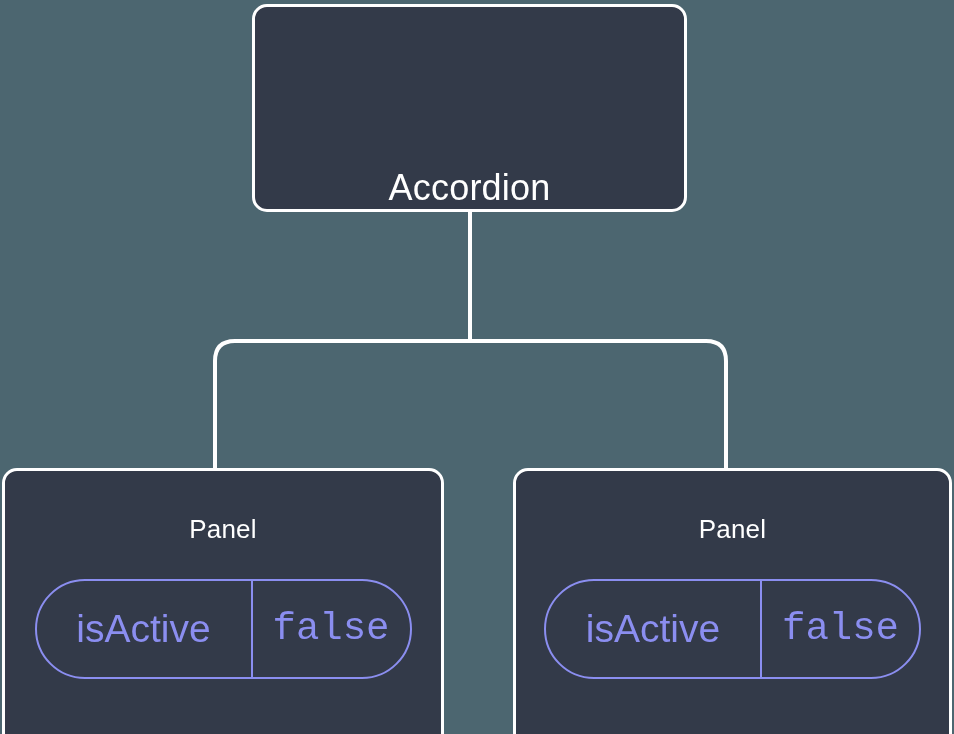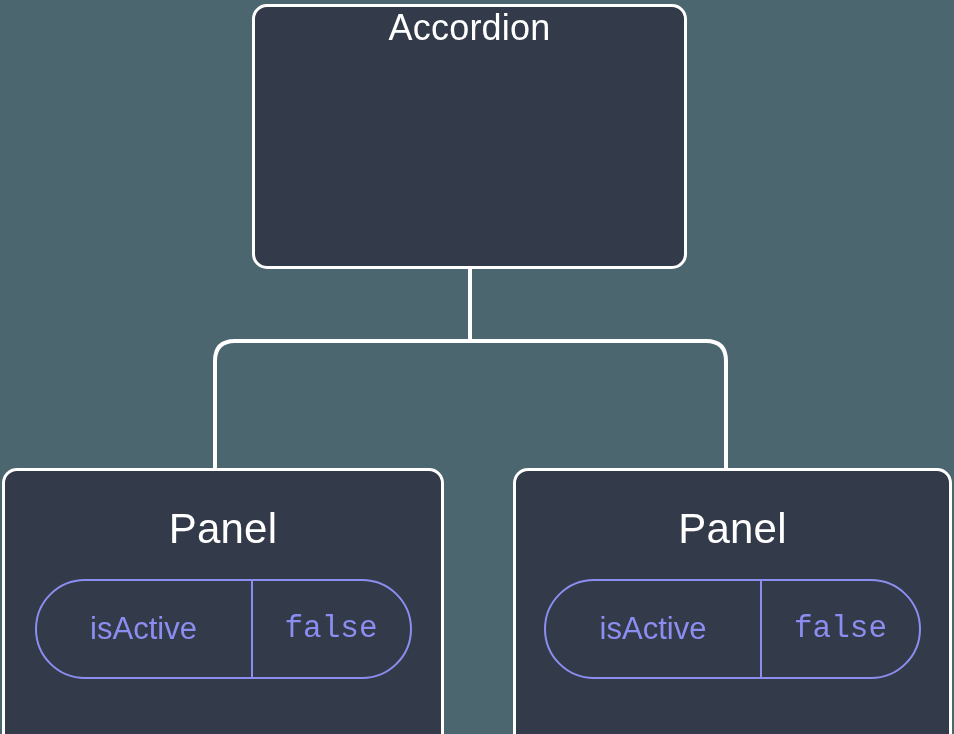--- a/index.html
+++ b/index.html
@@ -44,38 +44,38 @@
     border-radius: 15px;
     display: flex;
     flex-direction: column;
     align-items: center;
   }
 
   .node-root {
     left: 252px;
     top: 4px;
     width: 435px;
-    height: 265px;
-    justify-content: flex-start;
+    height: 208px;
+    justify-content: flex-end;
   }
 
   .node-child {
     top: 468px;
     width: 442px;
     height: 300px;            
     justify-content: flex-start;
     padding-top: 38px;
   }
 
   .node-child.left  { left: 2px;   width: 442px; }
   .node-child.right { left: 513px; width: 439px; }
 
   .node-title {
     color: #ffffff;
-    font-size: 42px;
+    font-size: 26px;
     line-height: 40px;
     font-weight: 400;
     letter-spacing: 0.2px;
     white-space: nowrap;
   }
 
   .node-root .node-title {
     font-size: 36px;
     line-height: 42px;
   }
@@ -93,21 +93,21 @@
   }
 
   .badge-left  { width: 214px; }
   .badge-right { width: 157px; font-family: Liberation Mono, monospace; }
 
   .badge-cell {
     display: flex;
     align-items: center;
     justify-content: center;
     color: #8b8ef0;
-    font-size: 31px;
+    font-size: 39px;
     line-height: 36px;
     white-space: nowrap;
   }
 
   .badge-cell.value {
     border-left: 2px solid #8b8ef0;
   }
 </style>
 </head>
 <body>

